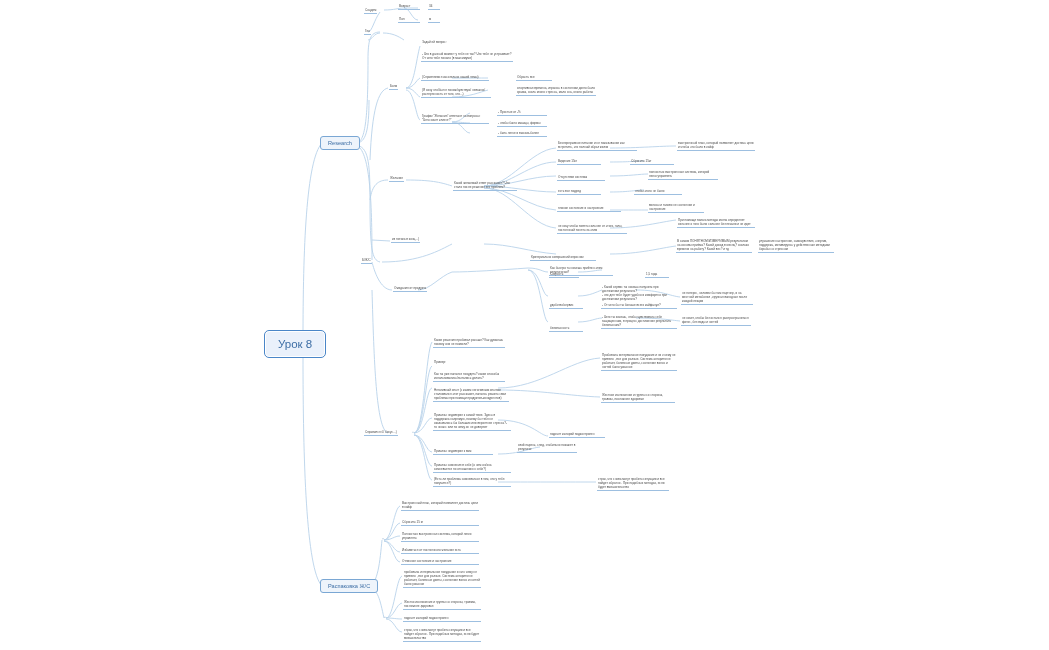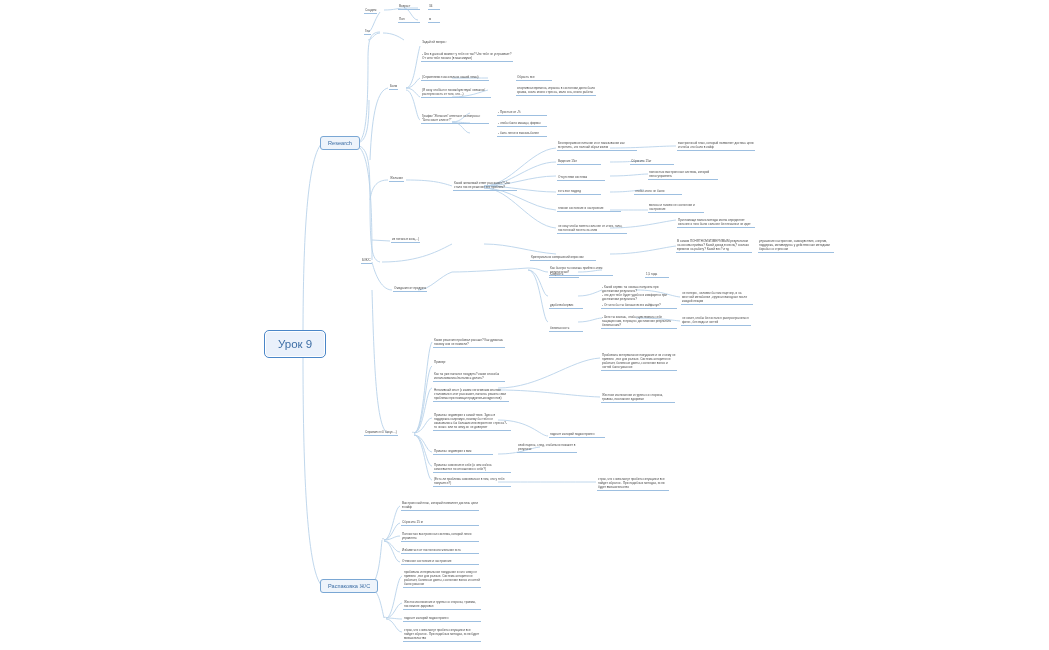--- a/index.html
+++ b/index.html
@@ -120,21 +120,21 @@
       <path d="M384 541 C 392 541, 394 552, 400 552"></path>
       <path d="M384 541 C 392 541, 394 562, 400 562"></path>
       <path d="M368 588 C 378 588, 380 600, 384 618"></path>
       <path d="M386 618 C 394 618, 396 578, 402 576"></path>
       <path d="M386 618 C 394 618, 396 604, 402 603"></path>
       <path d="M386 618 C 394 618, 396 619, 402 619"></path>
       <path d="M386 619 C 394 619, 396 632, 402 632"></path>
     </g>
   </svg>
 
-  <div class="node root" style="left:264px;top:330px;">Урок 9</div>
+  <div class="node root" style="left:264px;top:330px;">Урок 8</div>
 
   <div class="node branch" style="left:320px;top:136px;">Research</div>
   <div class="node branch" style="left:320px;top:579px;">Распаковка Ж/С</div>
 
   <div class="node leaf" style="left:364px;top:8px;">Соцдем</div>
   <div class="node leaf" style="left:364px;top:29px;">Гео</div>
   <div class="node leaf" style="left:389px;top:84px;">Боли</div>
   <div class="node leaf" style="left:389px;top:176px;">Желания</div>
   <div class="node leaf" style="left:361px;top:258px;">Б/Ж/С</div>
   <div class="node leaf" style="left:391px;top:237px;">из потока в конц...)</div>

